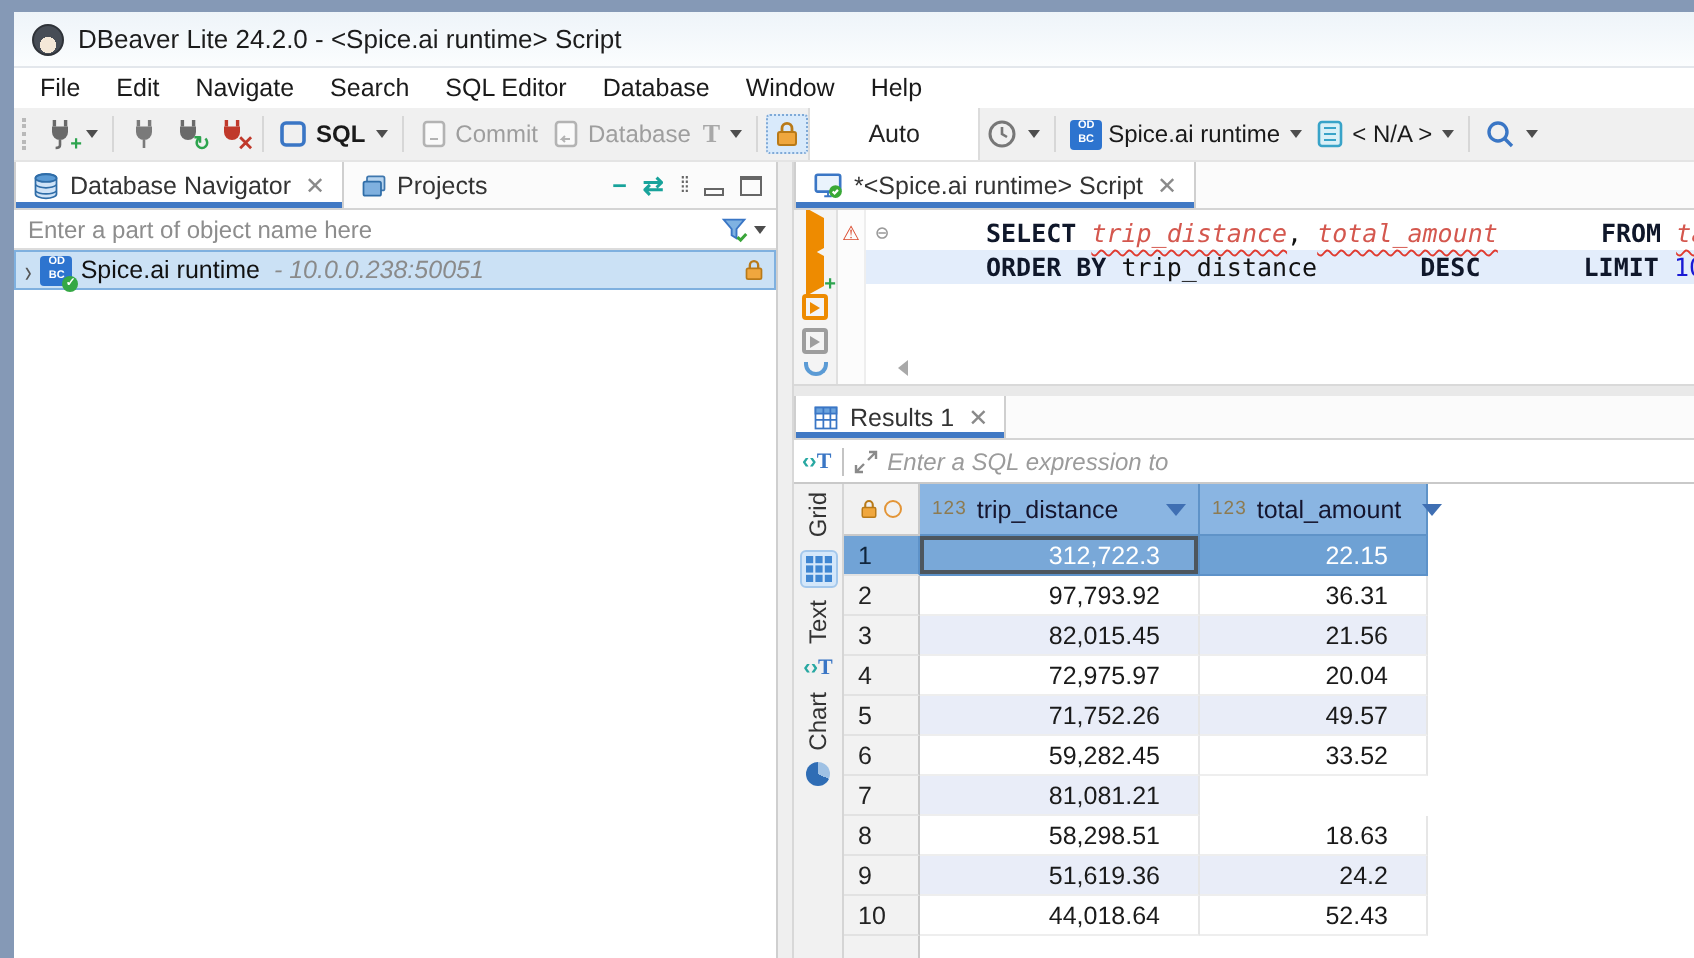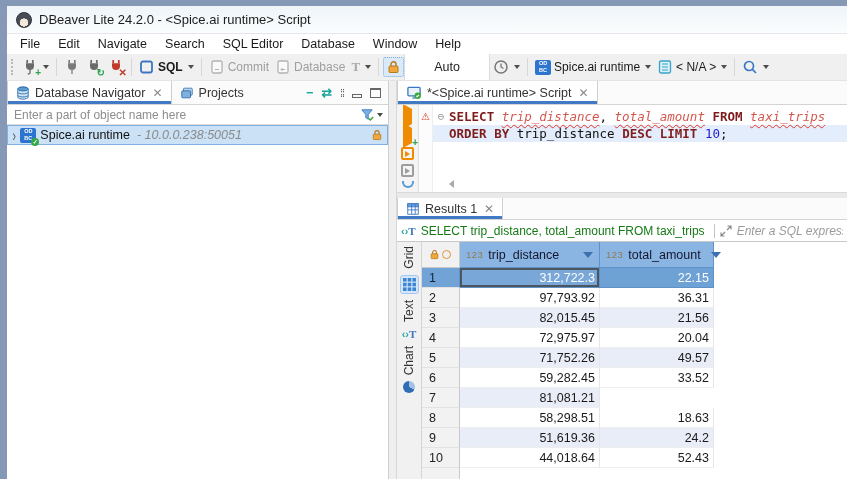--- a/index.html
+++ b/index.html
@@ -163,21 +163,21 @@
     border-top: 3px solid transparent; border-bottom: 3px solid transparent; border-left: 5px solid #ee8b00; }
   .script-ico.gray { border-color: #9d9d9d; }
   .script-ico.gray::after { border-left-color: #9d9d9d; }
   .blue-arc { width: 12px; height: 7px; border: 2px solid #5b9bd5; border-top: none; border-radius: 0 0 8px 8px; }
   .ed-ruler { width: 14px; flex: 0 0 14px; background: #fcfcfc; border-right: 1px solid #eee; padding-top: 3px; text-align: center; }
   .warn { color: #d9492c; font-size: 10px; line-height: 12px; }
   .ed-code { flex: 1; min-width: 0; position: relative; font-family: "DejaVu Sans Mono", monospace; font-size: 12.5px; padding-top: 3px; }
   .code-line { height: 17px; line-height: 17px; display: flex; white-space: pre; }
   .code-line.current { background: #e3edfb; }
   .fold-col { width: 16px; flex: 0 0 16px; text-align: center; color: #9a9a9a; font-size: 11px; }
-  .kw { color: #7f1d1d; font-weight: bold; }
+  .kw { color: #0f172a; font-weight: bold; margin-left: 44px; }
   .iderr { color: #d4574e; font-style: italic; text-decoration: underline wavy #e03a2f 1px; text-underline-offset: 3px; }
   .plain { color: #111; }
   .num { color: #1a1ad4; }
   .hscroll-arrow {
     position: absolute; bottom: 4px; left: 16px;
     width: 0; height: 0; border-top: 4px solid transparent; border-bottom: 4px solid transparent;
     border-right: 5px solid #a9a9a9;
   }
   .h-sash { height: 6px; flex: 0 0 6px; background: #e9e9e9; border-top: 1px solid #d9d9d9; }
 
@@ -231,21 +231,21 @@
   .w-c2 { width: 114px; flex: 0 0 114px; }
 
   .g-row { display: flex; height: 20px; flex: 0 0 20px; font-size: 12.5px; }
   .g-num {
     width: 38px; flex: 0 0 38px; background: #f2f2f2;
     border-right: 1px solid #c9c9c9; border-bottom: 1px solid #e2e2e2;
     padding-left: 7px; display: flex; align-items: center; color: #222;
   }
   .g-cell {
     display: flex; align-items: center; justify-content: flex-end;
-    padding-right: 4px; border-right: 1px solid #e6e6e6; border-bottom: 1px solid #eee;
+    padding-right: 19px; border-right: 1px solid #e6e6e6; border-bottom: 1px solid #eee;
     color: #1a1a1a;
   }
   .g-row.stripe .g-cell { background: #e9edf8; }
   .g-row.selected .g-num { background: #71a3d6; border-right-color: #5d92c9; color: #10253c; }
   .g-row.selected .g-cell { background: #6ea1d4; color: #fff; border-right-color: #5d92c9; border-bottom-color: #5d92c9; }
   .g-row.selected .g-cell.focused { background: #79a8d8; box-shadow: inset 0 0 0 2px #4d565e; }
   .g-tail { flex: 1; display: flex; min-height: 0; }
   .g-tail .g-num-strip { width: 38px; flex: 0 0 38px; background: #f2f2f2; border-right: 1px solid #c9c9c9; }
 
   svg { display: block; }
@@ -508,21 +508,20 @@
                 </svg>
             </span>
             <span>Results 1</span>
             <span class="close">✕</span>
           </div>
           <div class="spacer"></div>
         </div>
 
         <div class="res-filterbar">
           <span class="ico-st"><span class="st-angle">‹›</span><span class="st-t">T</span></span>
-          <span class="res-sql">SELECT trip_distance, total_amount FROM taxi_trips</span>
           <span class="fb-div"></span>
           <span class="icon16" style="width:12px;height:12px;">
             <svg width="12" height="12" viewBox="0 0 12 12">
                 <path d="M7.5 1H11v3.5M11 1L7 5M4.5 11H1V7.5M1 11l4-4" stroke="#8a8a8a" fill="none" stroke-width="1.2"></path>
               </svg>
           </span>
           <span class="res-placeholder">Enter a SQL expression to</span>
         </div>
 
         <div class="grid-zone">

